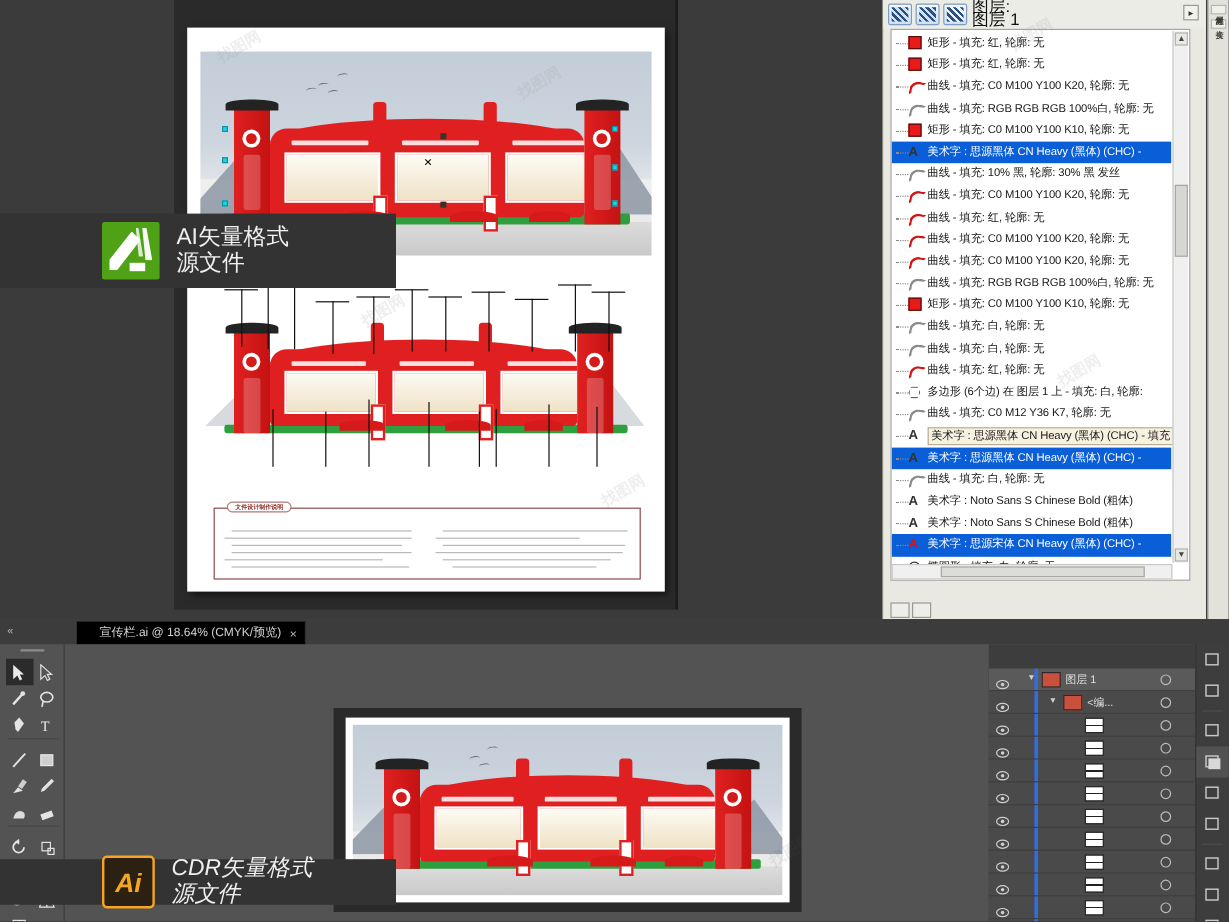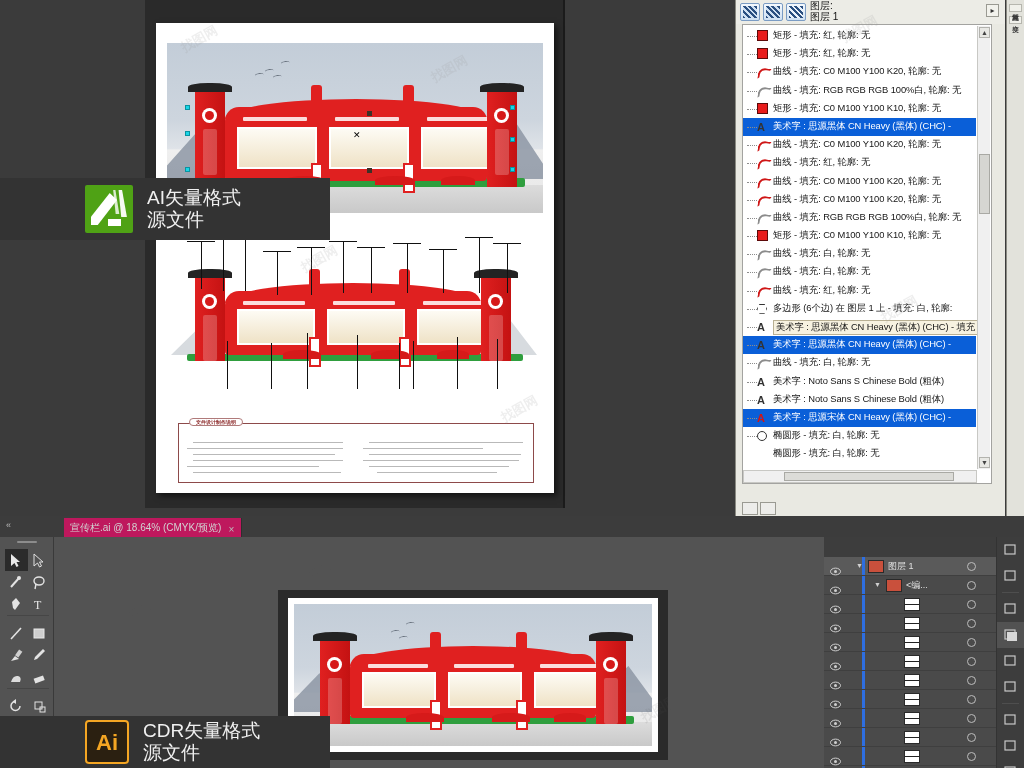--- a/index.html
+++ b/index.html
@@ -108,21 +108,21 @@
   .docker {
     position:absolute; left:735px; top:0; width:270px; height:516px;
     background:#e9e9e2; border-left:1px solid #8a8a82;
   }
   .docker-head { position:relative; height:24px; background:#ecece6; }
   .dk-btn {
     position:absolute; top:3px; width:20px; height:18px; border:1px solid #7b9cc4;
     background:linear-gradient(#f4f8fd,#cfe0f2); border-radius:2px;
   }
   .dk-btn .g { position:absolute; left:2px; top:2px; right:2px; bottom:2px; }
-  .dk-title { position:absolute; left:74px; top:0px; font-size:10px; color:#111; line-height:11px; }
+  .dk-title { position:absolute; left:74px; top:0px; font-size:14px; color:#111; line-height:11px; }
   .dk-collapse { position:absolute; right:6px; top:4px; width:13px; height:13px; border:1px solid #9a9a92; background:#f2f2ec; font-size:8px; text-align:center; line-height:11px; color:#333;}
 
   .tree {
     position:absolute; left:6px; top:24px; width:250px; bottom:32px;
     background:#ffffff; border:1px solid #a3a3a0; overflow:hidden;
   }
   .trow { position:relative; height:18.2px; padding-left:16px; white-space:nowrap; }
   .trow .dash { position:absolute; left:4px; top:9px; width:10px; border-top:1px dotted #8c8c8c; }
   .trow .ic { position:absolute; left:14px; top:3px; width:12px; height:12px; }
   .trow .lbl { position:absolute; left:30px; top:2px; font-size:9.4px; color:#161616; letter-spacing:-0.1px;}
@@ -153,22 +153,22 @@
 
   
   .vdock { position:absolute; left:1006px; top:0; width:18px; height:516px; background:#e2e2db; border-left:1px solid #8a8a82;}
   .vdock .vtab { margin:4px 2px; width:13px; writing-mode:vertical-rl; font-size:7px; color:#333; background:#f0f0ea; border:1px solid #b6b6ae; padding:3px 1px; }
 
   
   .ai-wrap { position:absolute; left:0; top:516px; width:1024px; height:252px; background:#535353; }
   .ai-tabbar { position:absolute; left:0; top:0; width:1024px; height:21px; background:#3c3c3c; }
   .ai-collapse { position:absolute; left:6px; top:4px; font-size:9px; color:#b9b9b9;}
   .ai-tab {
-    position:absolute; left:64px; top:2px; height:19px; padding:0 20px 0 6px;
-    background:#be185d; color:#d2d2d2; font-size:10px; line-height:19px; border-right:1px solid #2f2f2f;
+    position:absolute; left:64px; top:2px; height:19px; padding:0 20px 0 19px;
+    background:#000000; color:#d2d2d2; font-size:10px; line-height:19px; border-right:1px solid #2f2f2f;
   }
   .ai-tab .x { position:absolute; right:7px; top:2px; font-size:10px; color:#bbb; }
 
   .ai-toolbox { position:absolute; left:0; top:21px; width:54px; bottom:0; background:#535353; border-right:1px solid #3a3a3a;}
   .ai-toolbox .grip { position:absolute; left:17px; top:4px; width:20px; height:2px; background:#8c8c8c; border-radius:1px;}
   .tgrid { position:absolute; left:5px; top:12px; width:46px; }
   .tcell { float:left; width:23px; height:22px; position:relative; }
   .tcell.active { background:#2b2b2b; }
   .tcell svg { position:absolute; left:4px; top:4px; }
   .tsep { clear:both; height:5px; border-top:1px solid #464646; margin:2px 2px 2px 2px;}
@@ -197,22 +197,22 @@
   .lsb { position:absolute; right:0; top:20px; width:10px; bottom:0; background:#3f3f3f;}
   .lsb .th { position:absolute; left:1px; top:2px; width:8px; height:48px; background:#6a6a6a; border-radius:2px;}
 
   .icon-rail { position:absolute; right:0; top:0; width:28px; bottom:0; background:#3d3d3d; border-left:1px solid #333;}
   .rail-item { position:relative; height:26px; }
   .rail-item.on { background:#525252; }
   .rail-sep { height:1px; background:#4e4e4e; margin:3px 5px; }
 
   
   .badge-ai {
-    position:absolute; left:0; top:716px; width:330px; height:52px;
-    background:#333333; display:flex; align-items:center; z-index:40;
+    position:absolute; left:0; top:716px; width:330px; height:38px;
+    background:#333333; display:flex; align-items:center; z-index:40;font-style:italic;
   }
   .badge-ai .ico {
     width:44px; height:44px; margin:0 14px 0 85px; background:#2b2011; border:2px solid #f5a623;
     border-radius:4px; color:#f5a623; font-size:22px; font-weight:bold; text-align:center; line-height:42px; flex:none;
   }
   .badge-ai .txt { color:#f0f0f0; font-size:19px; line-height:22px; }
 
   
   .wm { position:absolute; opacity:.10; color:#555; font-size:13px; pointer-events:none;
         transform:rotate(-30deg); white-space:nowrap; font-weight:bold; z-index:30;}
@@ -410,20 +410,25 @@
               <span class="ic rect"></span>
               <span class="lbl">矩形 - 填充: C0 M100 Y100 K10, 轮廓: 无</span>
             </div>
             <div class="trow sel">
               <span class="dash"></span>
               <span class="ic text">A</span>
               <span class="lbl">美术字 : 思源黑体 CN Heavy (黑体) (CHC) -</span>
             </div>
             <div class="trow">
               <span class="dash"></span>
+              <span class="ic curve-white"></span>
+              <span class="lbl">曲线 - 填充: 10% 黑, 轮廓: 30% 黑 发丝</span>
+            </div>
+            <div class="trow">
+              <span class="dash"></span>
               <span class="ic curve-red"></span>
               <span class="lbl">曲线 - 填充: C0 M100 Y100 K20, 轮廓: 无</span>
             </div>
             <div class="trow">
               <span class="dash"></span>
               <span class="ic curve-red"></span>
               <span class="lbl">曲线 - 填充: 红, 轮廓: 无</span>
             </div>
             <div class="trow">
               <span class="dash"></span>
@@ -457,20 +462,25 @@
             </div>
             <div class="trow">
               <span class="dash"></span>
               <span class="ic curve-red"></span>
               <span class="lbl">曲线 - 填充: 红, 轮廓: 无</span>
             </div>
             <div class="trow">
               <span class="dash"></span>
               <span class="ic poly"></span>
               <span class="lbl">多边形 (6个边) 在 图层 1 上 - 填充: 白, 轮廓:</span>
+            </div>
+            <div class="trow">
+              <span class="dash"></span>
+              <span class="ic curve-white"></span>
+              <span class="lbl">曲线 - 填充: C0 M12 Y36 K7, 轮廓: 无</span>
             </div>
             <div class="trow tip">
               <span class="dash"></span>
               <span class="ic text">A</span>
               <span class="lbl">美术字 : 思源黑体 CN Heavy (黑体) (CHC) - 填充</span>
             </div>
             <div class="trow sel">
               <span class="dash"></span>
               <span class="ic text">A</span>
               <span class="lbl">美术字 : 思源黑体 CN Heavy (黑体) (CHC) -</span>

